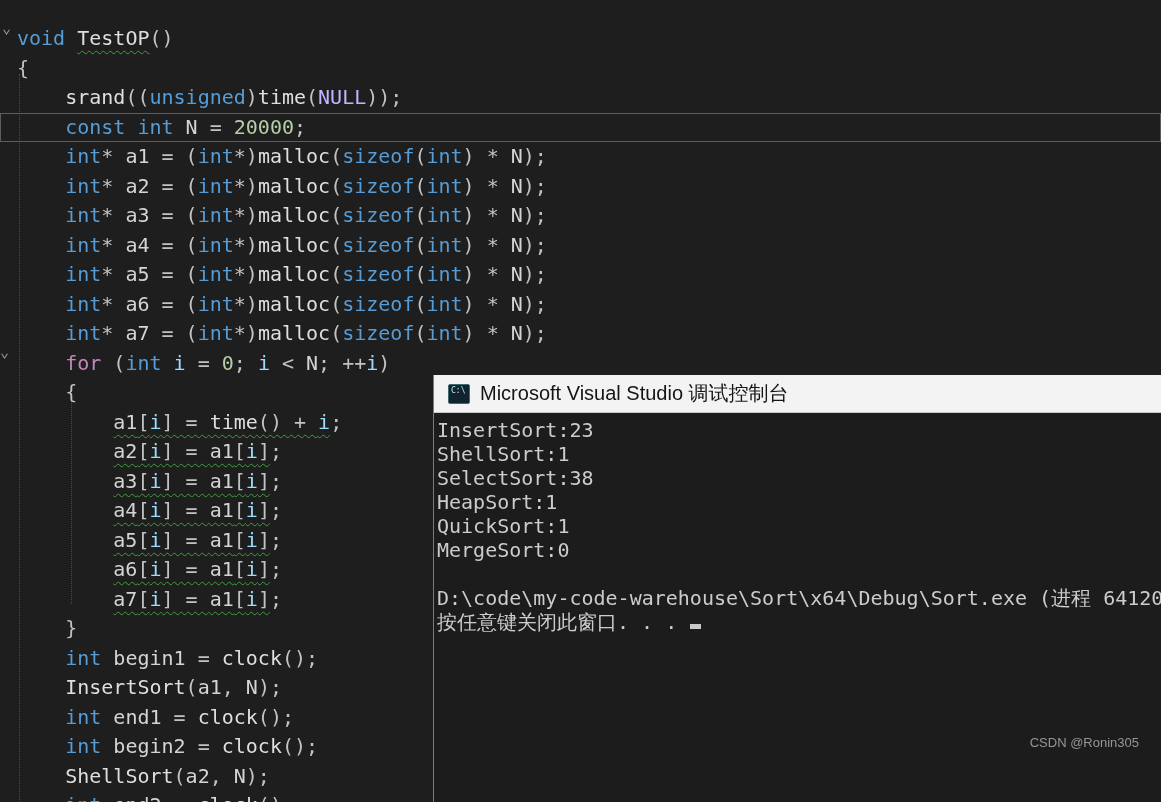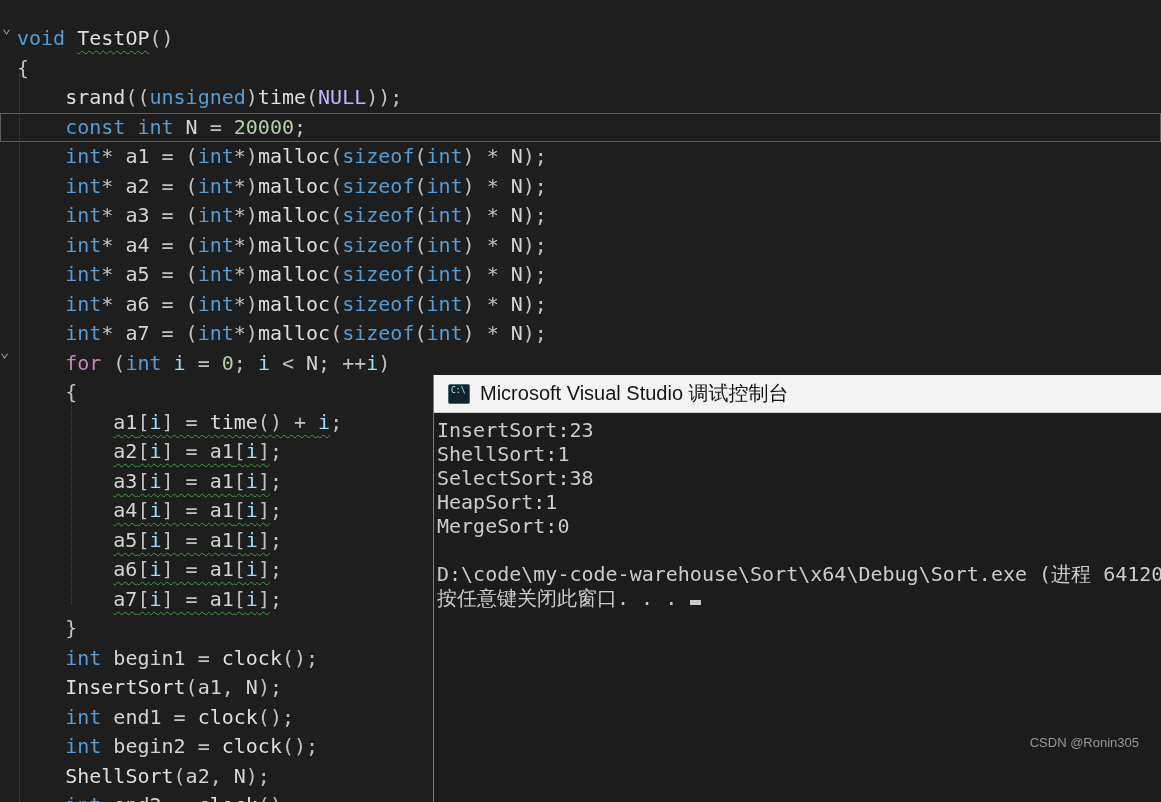--- a/index.html
+++ b/index.html
@@ -99,20 +99,21 @@
       <span class="console-icon">
         <span class="console-icon-text">C:\</span>
       </span>
       <span class="console-title">Microsoft Visual Studio 调试控制台</span>
     </div>
     <div class="console-body">
         <div class="console-line">InsertSort:23</div>
         <div class="console-line">ShellSort:1</div>
         <div class="console-line">SelectSort:38</div>
         <div class="console-line">HeapSort:1</div>
+        <div class="console-line">QuickSort:1</div>
         <div class="console-line">MergeSort:0</div>
         <div class="console-line"></div>
         <div class="console-line">D:\code\my-code-warehouse\Sort\x64\Debug\Sort.exe (进程 64120</div>
         <div class="console-line">按任意键关闭此窗口. . . <span class="console-cursor"></span></div>
       </div>
   </div>
 
   <div class="watermark">CSDN @Ronin305</div>
 
 </div>

